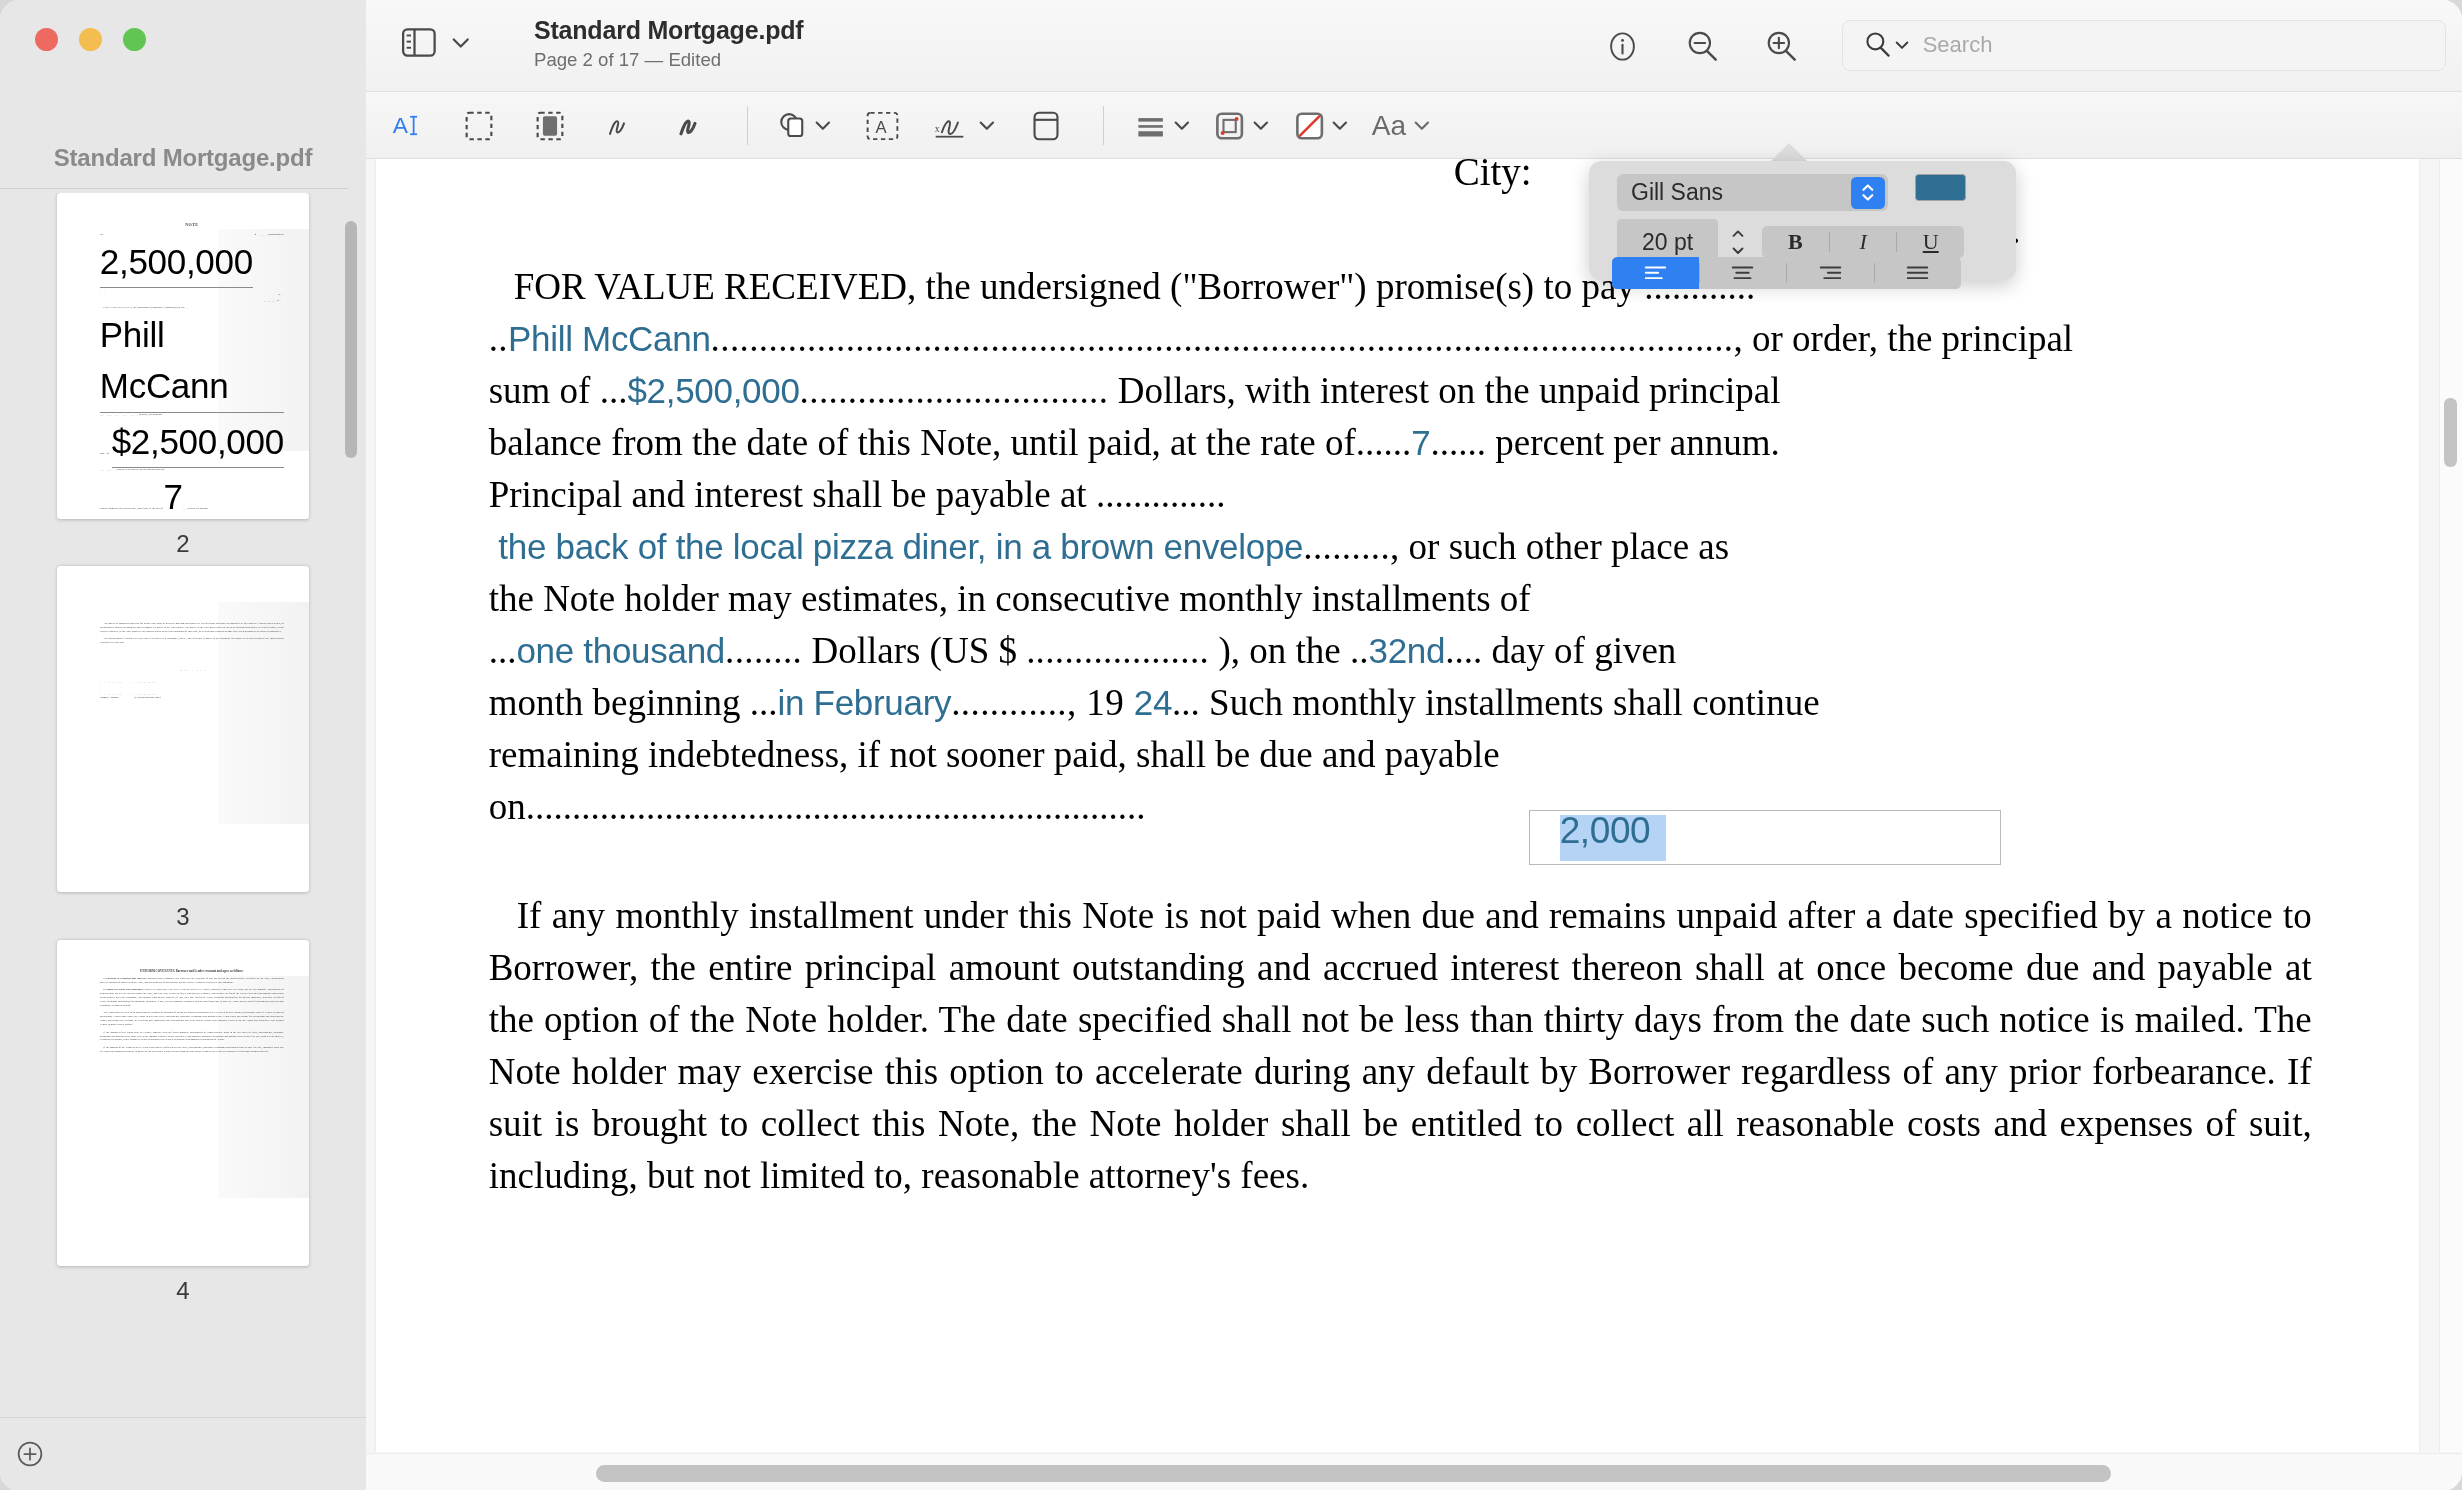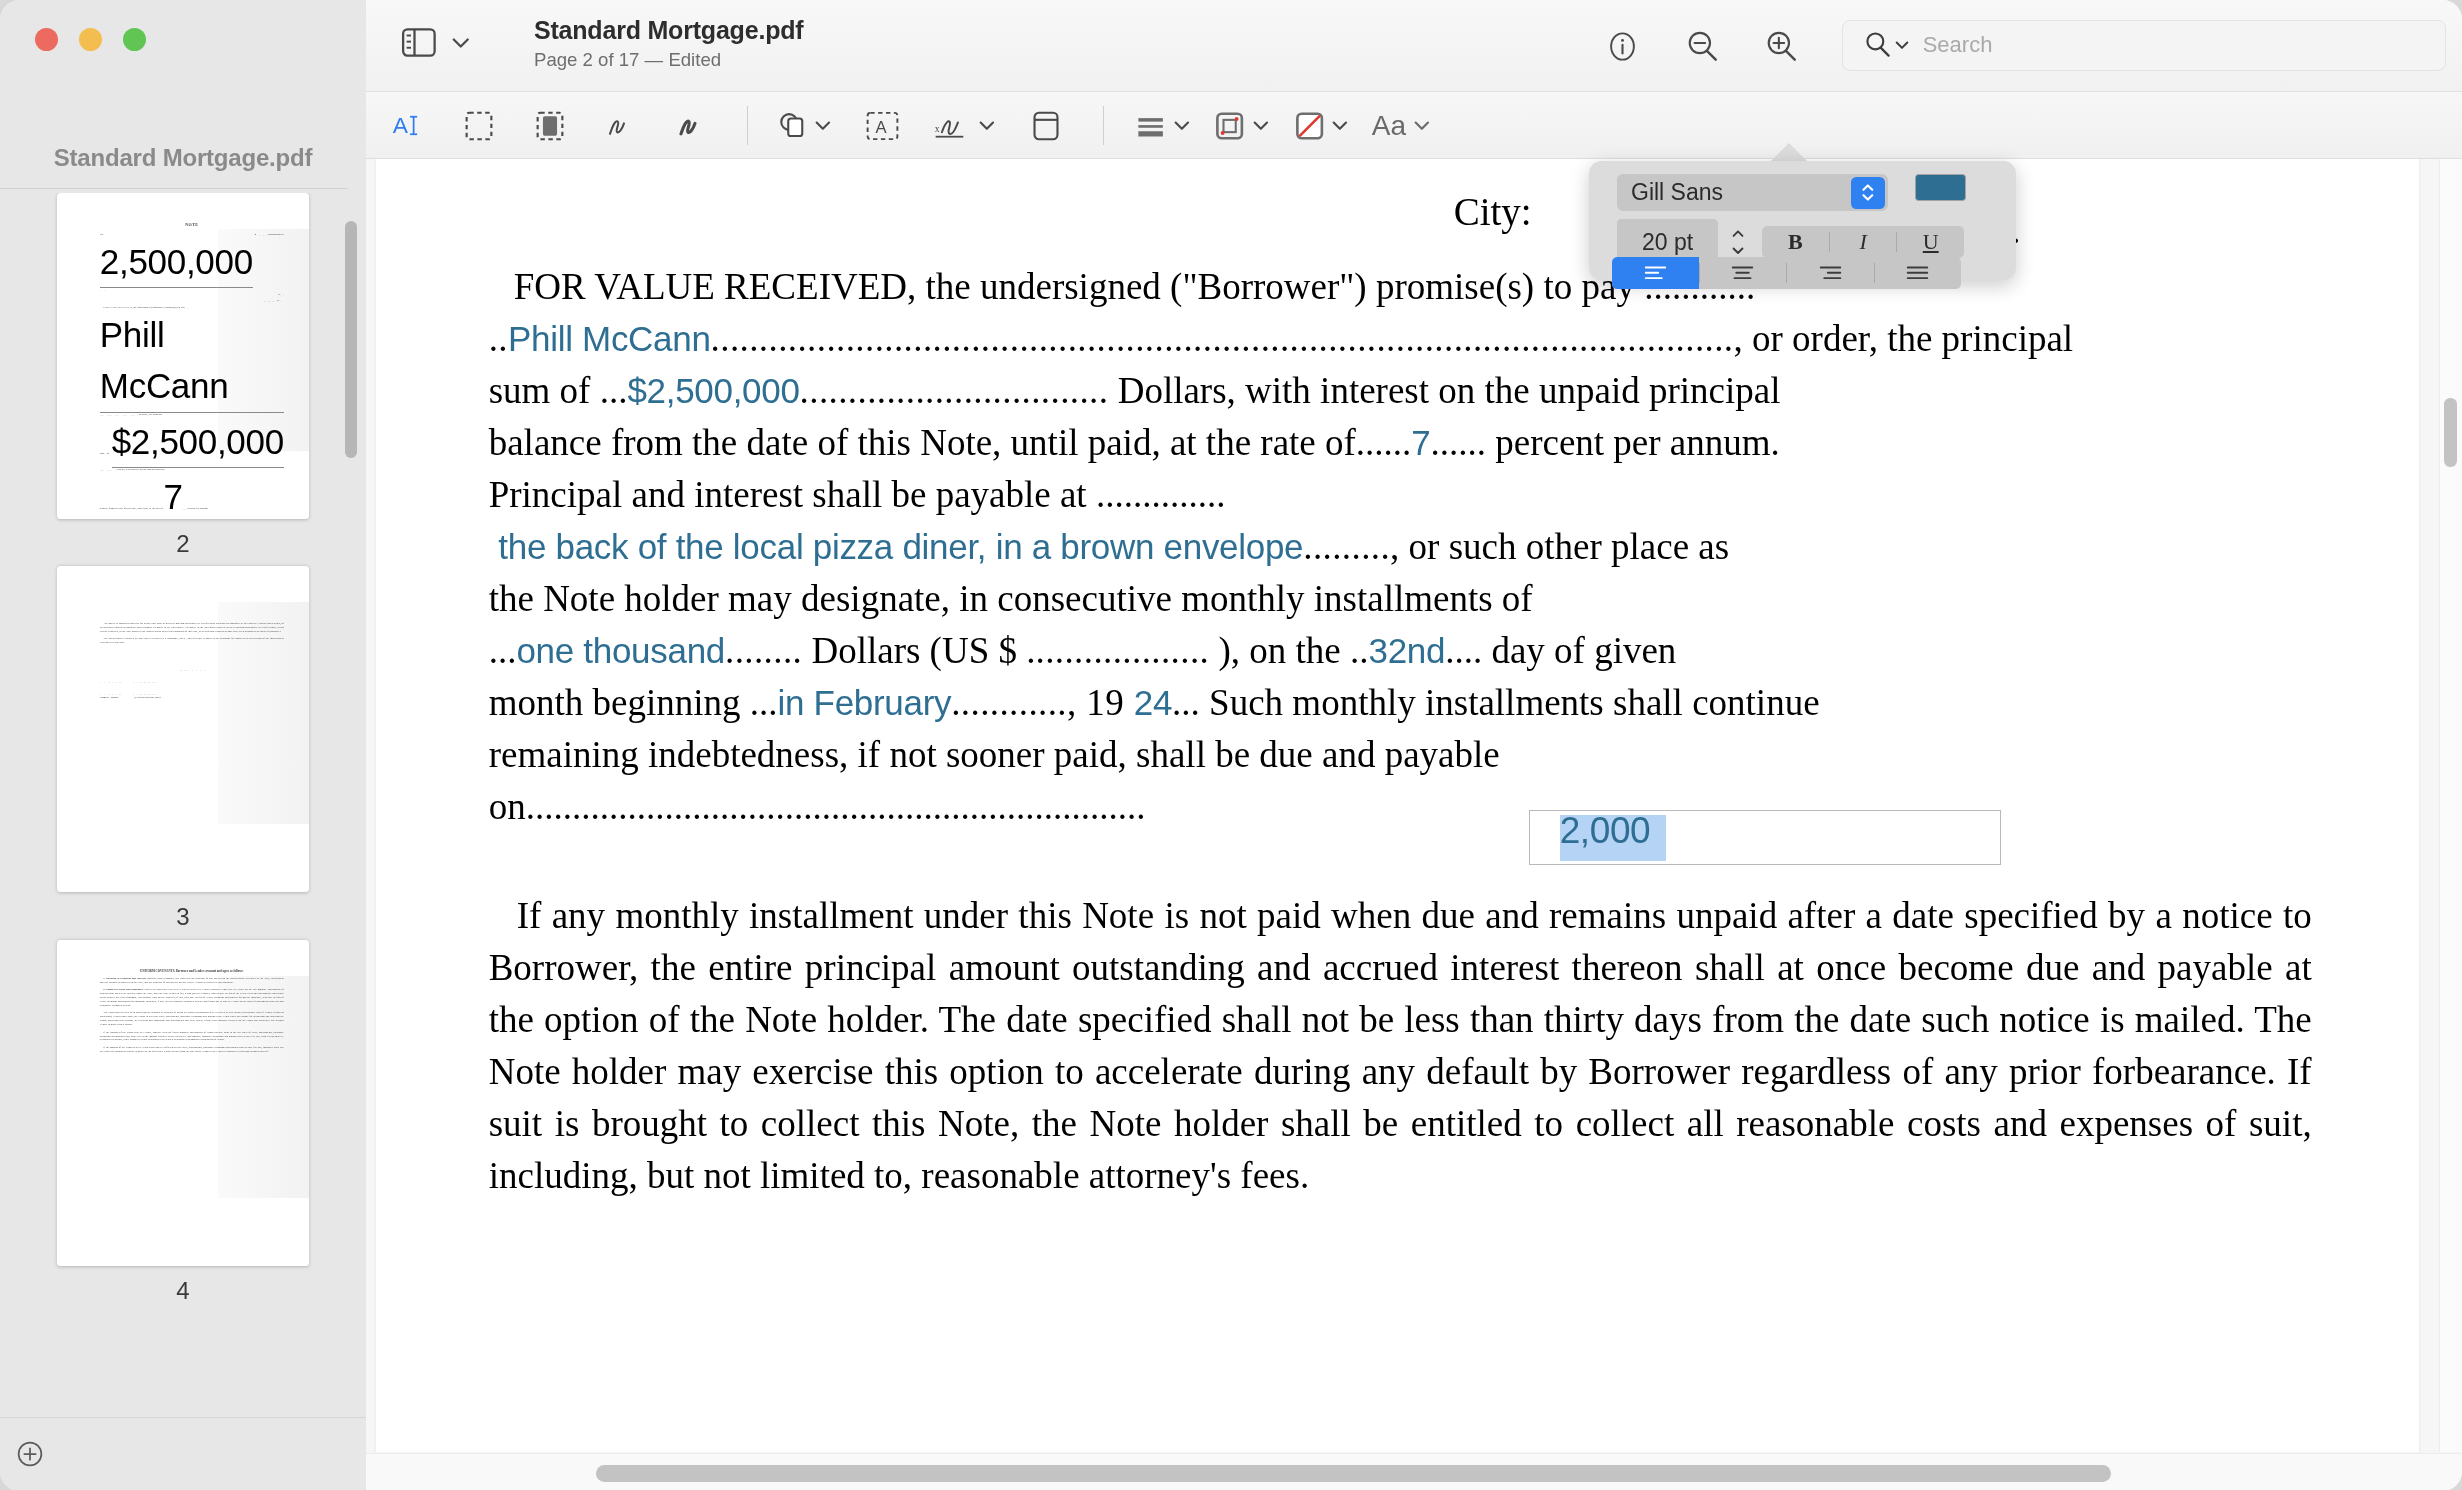--- a/index.html
+++ b/index.html
@@ -198,21 +198,20 @@
     left: 113px; top: 17.7px;
     width: 1823px;
     font-family: "Liberation Serif", serif;
     font-size: 37px;
     line-height: 52px;
     color: #000;
   }
   .city-line {
     position: absolute; left: 965px; top: -31px;
     font-size: 39px;
-    margin-top: 40px;
   }
   .ink {
     color: #2e6e92;
     font-family: "Liberation Sans", sans-serif;
     font-size: 35px;
     letter-spacing: -0.3px;
   }
   .dots { letter-spacing: 0.4px; }
   .indent { display:inline-block; width: 25px; }
 
@@ -694,21 +693,21 @@
           <div class="city-line">City:</div>
           <div style="position:absolute;left:1319px;top:28px;font-size:37px;">..........,  19 ......</div>
 
           <div style="margin-top:84px;">
             <div><span class="indent"></span><span>FOR VALUE RECEIVED, the undersigned ("Borrower") promise(s) to pay ............</span></div>
             <div><span class="dots">..</span><span class="ink">Phill McCann</span><span class="dots">..........................................................................................................</span><span>, or order, the principal</span></div>
             <div><span>sum of ...</span><span class="ink">$2,500,000</span><span class="dots">................................</span><span> Dollars, with interest on the unpaid principal</span></div>
             <div><span>balance from the date of this Note, until paid, at the rate of......</span><span class="ink">7</span><span>...... percent per annum.</span></div>
             <div><span>Principal and interest shall be payable at ..............</span></div>
             <div><span class="dots">&nbsp;</span><span class="ink">the back of the local pizza diner, in a brown envelope</span><span class="dots">.........</span><span>, or such other place as</span></div>
-            <div><span>the Note holder may designate, in consecutive monthly installments of</span></div>
+            <div><span>the Note holder may estimates, in consecutive monthly installments of</span></div>
             <div><span>...</span><span class="ink">one thousand</span><span class="dots">........</span><span> Dollars (US $ .</span><span class="dots">..................</span><span> ), on the ..</span><span class="ink">32nd</span><span>.... day of given</span></div>
             <div><span>month beginning ...</span><span class="ink">in February</span><span class="dots">............,  19 </span><span class="ink">24</span><span>... Such monthly installments shall continue</span></div>
             <div><span>remaining indebtedness, if not sooner paid, shall be due and payable</span></div>
             <div><span>on...................................................................</span></div>
           </div>
 
           <div style="margin-top:57px;text-indent:28px;text-align:justify;">If any monthly installment under this Note is not paid when due and remains unpaid after a date specified by a notice to Borrower, the entire principal amount outstanding and accrued interest thereon shall at once become due and payable at the option of the Note holder. The date specified shall not be less than thirty days from the date such notice is mailed. The Note holder may exercise this option to accelerate during any default by Borrower regardless of any prior forbearance. If suit is brought to collect this Note, the Note holder shall be entitled to collect all reasonable costs and expenses of suit, including, but not limited to, reasonable attorney's fees.</div>
         </div>
 
         <div id="textbox-1000"></div>

